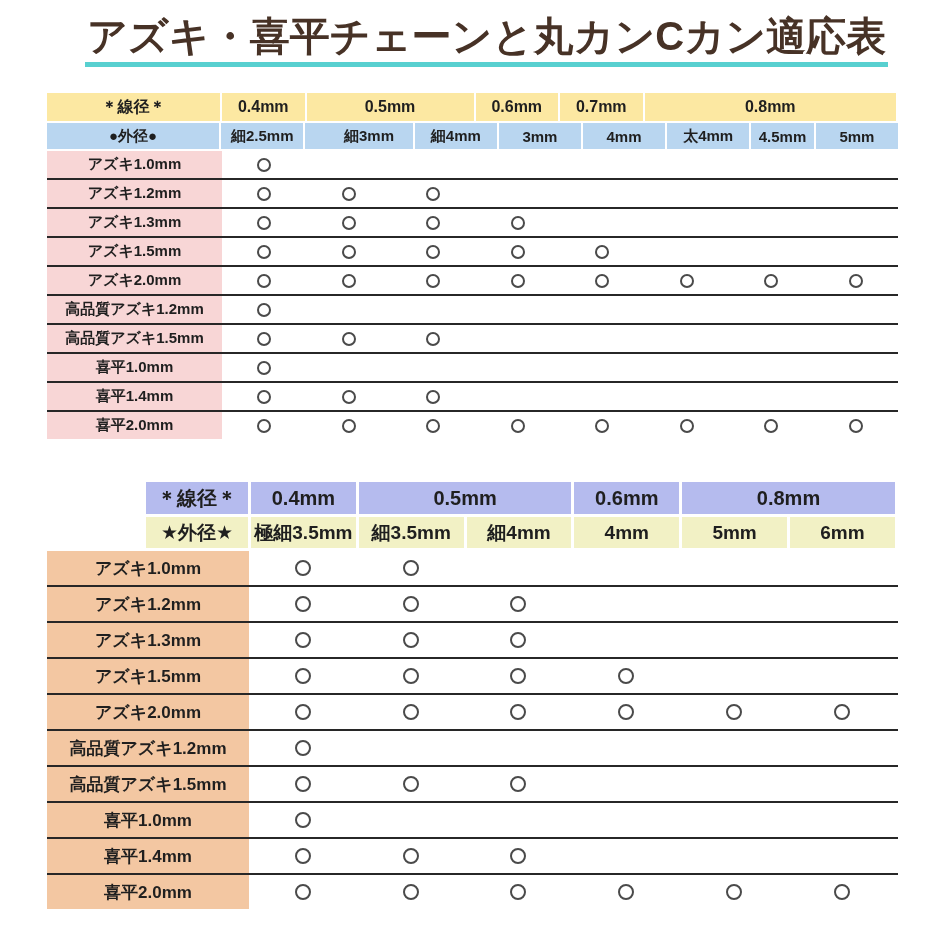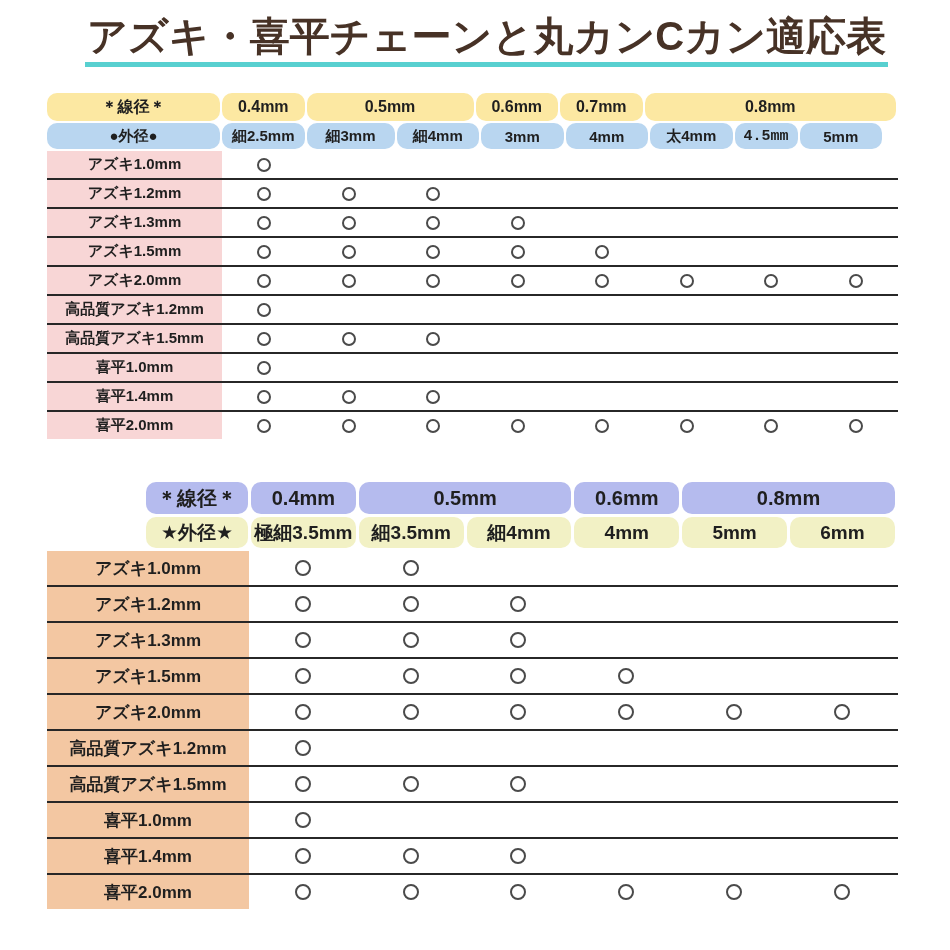--- a/index.html
+++ b/index.html
@@ -16,21 +16,20 @@
     padding-bottom:2px;
   }
   .ctable { position:absolute; }
   .t-title {
     font-weight:bold; display:flex; align-items:center; justify-content:center;
   }
   .hrow { display:flex; }
   .hcell {
     font-weight:bold; display:flex; align-items:center; justify-content:center;
     white-space:nowrap;
-    border-radius:10px;
   }
   .brow { display:flex; }
   .blabel {
     font-weight:bold; display:flex; align-items:center; justify-content:center;
     white-space:nowrap;
   }
   .bcell { display:flex; align-items:center; justify-content:center; }
   .mark { border-radius:50%; background:transparent; box-sizing:border-box; }
 </style>
 </head>
@@ -43,26 +42,26 @@
       <div class="hcell" style="width: 173px; background: rgb(252, 232, 162); font-size: 16px;">＊線径＊</div>
       <div class="hcell" style="width: 82.5px; background: rgb(252, 232, 162); font-size: 16px;">0.4mm</div>
       <div class="hcell" style="width: 167px; background: rgb(252, 232, 162); font-size: 16px;">0.5mm</div>
       <div class="hcell" style="width: 82.5px; background: rgb(252, 232, 162); font-size: 16px;">0.6mm</div>
       <div class="hcell" style="width: 82.5px; background: rgb(252, 232, 162); font-size: 16px;">0.7mm</div>
       <div class="hcell" style="width: 251.5px; background: rgb(252, 232, 162); font-size: 16px;">0.8mm</div>
     </div>
   <div class="hrow outer" style="margin-left: 0px; height: 26px; margin-bottom: 2px; column-gap: 2px;">
       <div class="hcell" style="width: 173px; background: rgb(185, 214, 240); font-size: 15px;">●外径●</div>
       <div class="hcell" style="width: 82.5px; background: rgb(185, 214, 240); font-size: 15px;">細2.5mm</div>
-      <div class="hcell" style="width: 88px; background: rgb(185, 214, 240); font-size: 15px;">細3mm</div>
+      <div class="hcell" style="width: 88px; background: rgb(185, 214, 240); font-size: 15px; padding-left: 20px;">細3mm</div>
       <div class="hcell" style="width: 82.5px; background: rgb(185, 214, 240); font-size: 15px;">細4mm</div>
       <div class="hcell" style="width: 82.5px; background: rgb(185, 214, 240); font-size: 15px;">3mm</div>
       <div class="hcell" style="width: 82.5px; background: rgb(185, 214, 240); font-size: 15px;">4mm</div>
       <div class="hcell" style="width: 82.5px; background: rgb(185, 214, 240); font-size: 15px;">太4mm</div>
-      <div class="hcell" style="width: 63px; background: rgb(185, 214, 240); font-size: 15px; font-family: Liberation Mono, monospace;">4.5mm</div>
+      <div class="hcell" style="width: 63px; background: rgb(185, 214, 240); font-size: 15px;">4.5mm</div>
       <div class="hcell" style="width: 82.5px; background: rgb(185, 214, 240); font-size: 15px;">5mm</div>
     </div>
   <div class="t-body">
       <div class="brow" style="height: 27px; border-bottom: 2px solid rgb(39, 39, 39);">
         <div class="blabel" style="width: 175px; background: rgb(248, 214, 214); font-size: 15px;">アズキ1.0mm</div>
         <div class="bcell" style="width: 84.5px;">
           <div class="mark" title="○" style="width: 14px; height: 14px; border: 2px solid rgb(74, 74, 74);"></div>
         </div>
         <div class="bcell" style="width: 84.5px;"></div>
         <div class="bcell" style="width: 84.5px;"></div>

